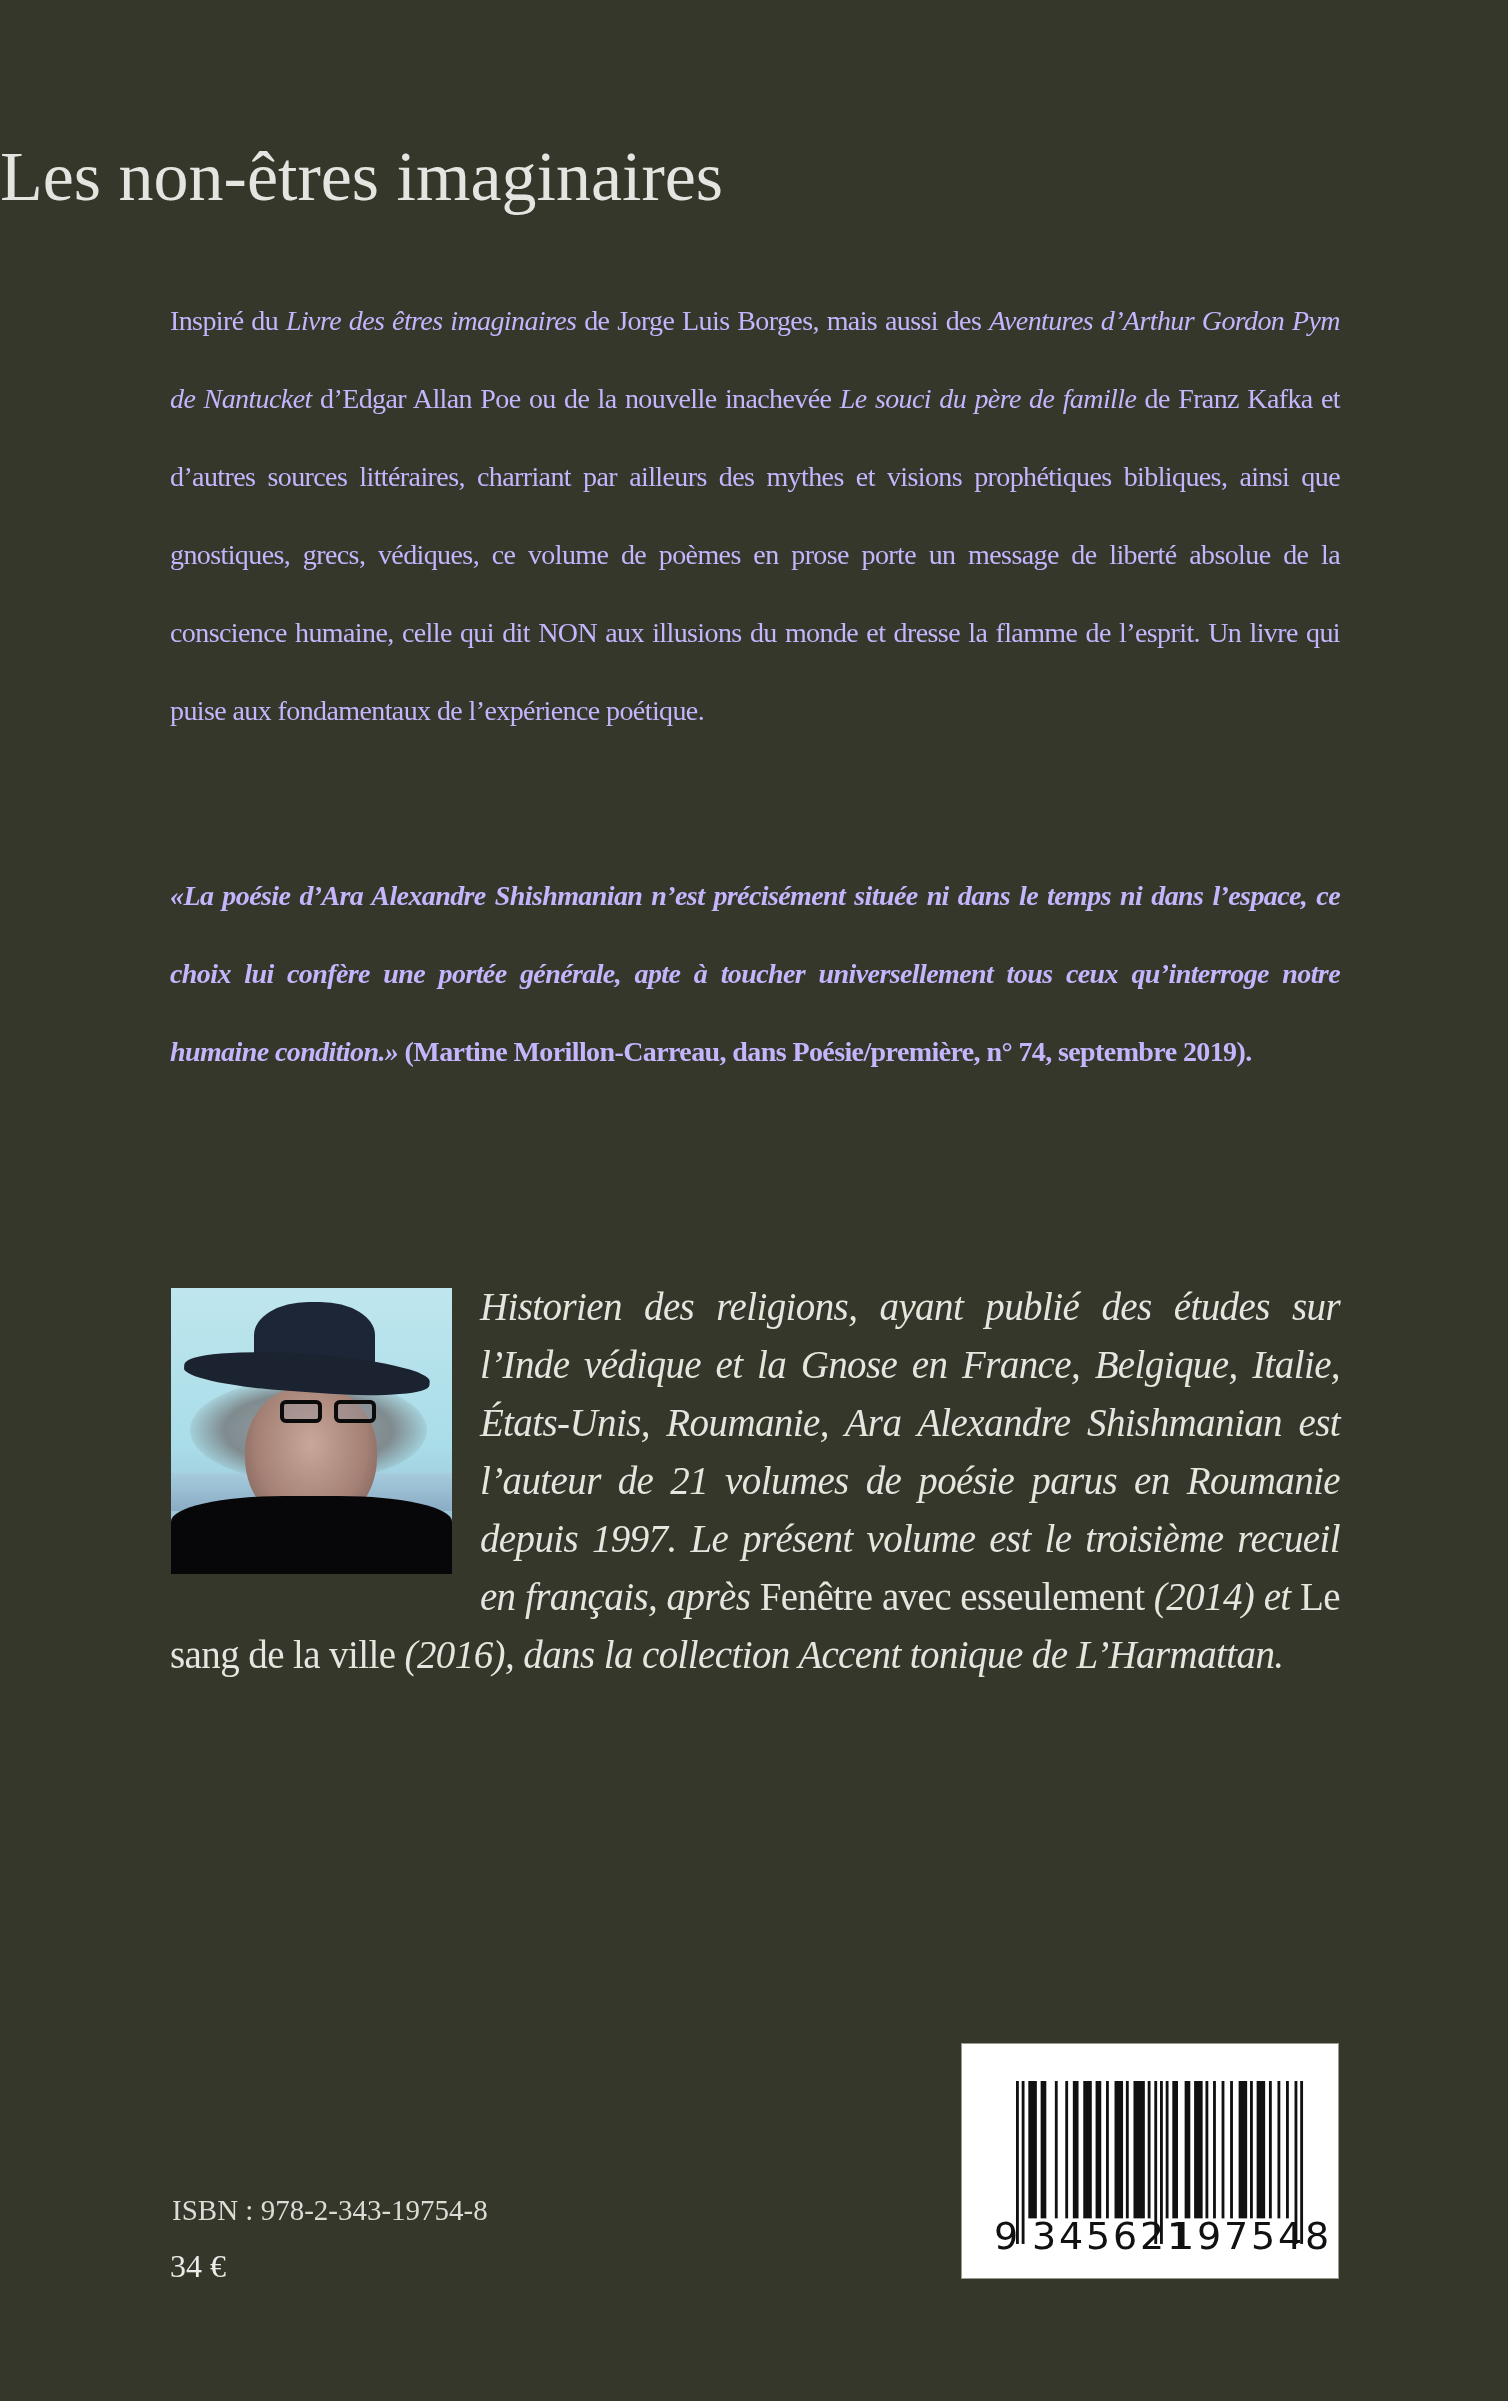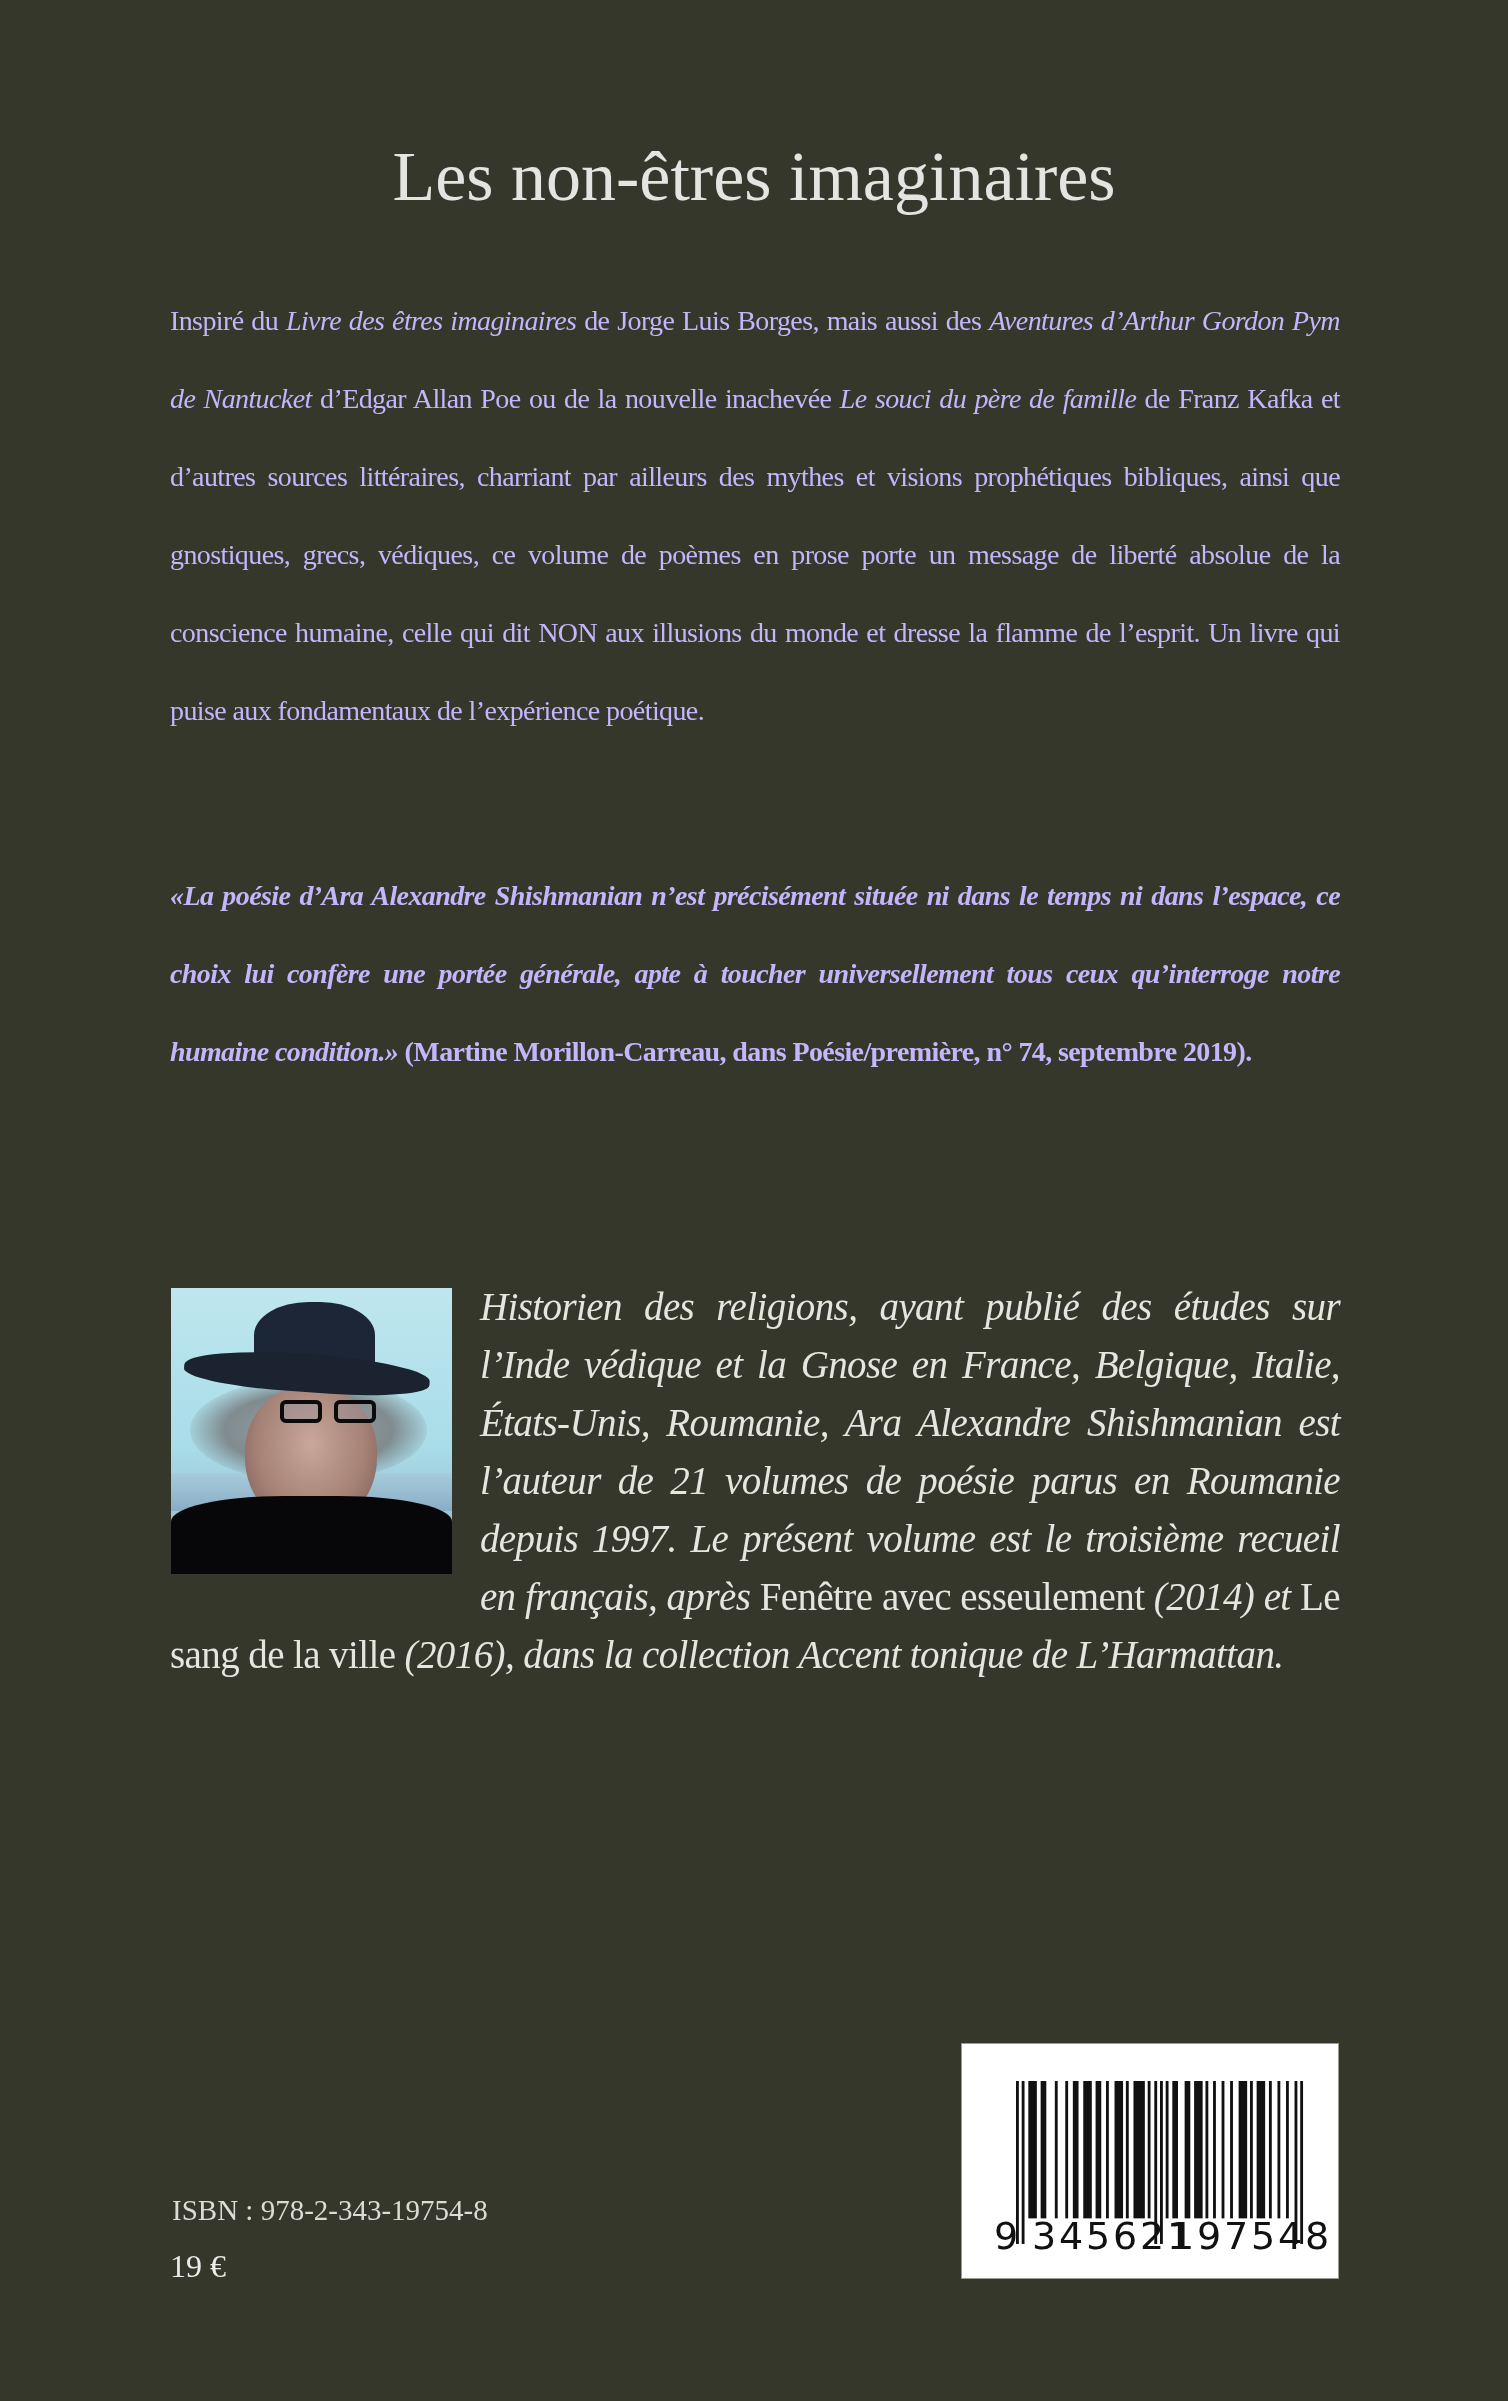--- a/index.html
+++ b/index.html
@@ -7,21 +7,21 @@
     width: 1508px; height: 2402px;
     background: #35372b;
     position: relative;
     overflow: hidden;
     color: #e6e6e1;
     font-family: "Liberation Serif", "DejaVu Serif", serif;
   }
   .title {
     position: absolute;
     left: 0; top: 137px; width: 1508px;
-    text-align: center;
+    text-align: left;
     font-size: 70px;
     font-weight: normal;
     color: #e4e4e0;
     letter-spacing: 0px;
   }
   .para {
     position: absolute;
     left: 170px; width: 1170px;
     font-size: 28px;
     line-height: 78px;
@@ -111,21 +111,21 @@
     <div class="glasses">
         <span></span>
         <span></span>
       </div>
     <div class="coat"></div>
   </div>
   <i>Historien des religions, ayant publié des études sur l’Inde védique et la Gnose en France, Belgique, Italie, États-Unis, Roumanie, </i><b>Ara Alexandre Shishmanian</b><i> est l’auteur de 21 volumes de poésie parus en Roumanie depuis 1997. Le présent volume est le troisième recueil en français, après </i><span>Fenêtre avec esseulement</span><i> (2014) et </i><span>Le sang de la ville</span><i> (2016), dans la collection Accent tonique de L’Harmattan.</i>
 </div>
 
 <div class="footer-isbn">ISBN : 978-2-343-19754-8</div>
-<div class="footer-price">19 €</div>
+<div class="footer-price">34 €</div>
 
 <div class="barcode-box">
   <svg width="378" height="236" viewBox="0 0 399 249">
     <g fill="#111">
       <rect x="57" y="39" width="3" height="172"></rect>
       <rect x="63" y="39" width="3" height="172"></rect>
       <rect x="70" y="39" width="9" height="145"></rect>
       <rect x="83" y="39" width="6" height="145"></rect>
       <rect x="98" y="39" width="3" height="145"></rect>
       <rect x="109" y="39" width="3" height="145"></rect>

